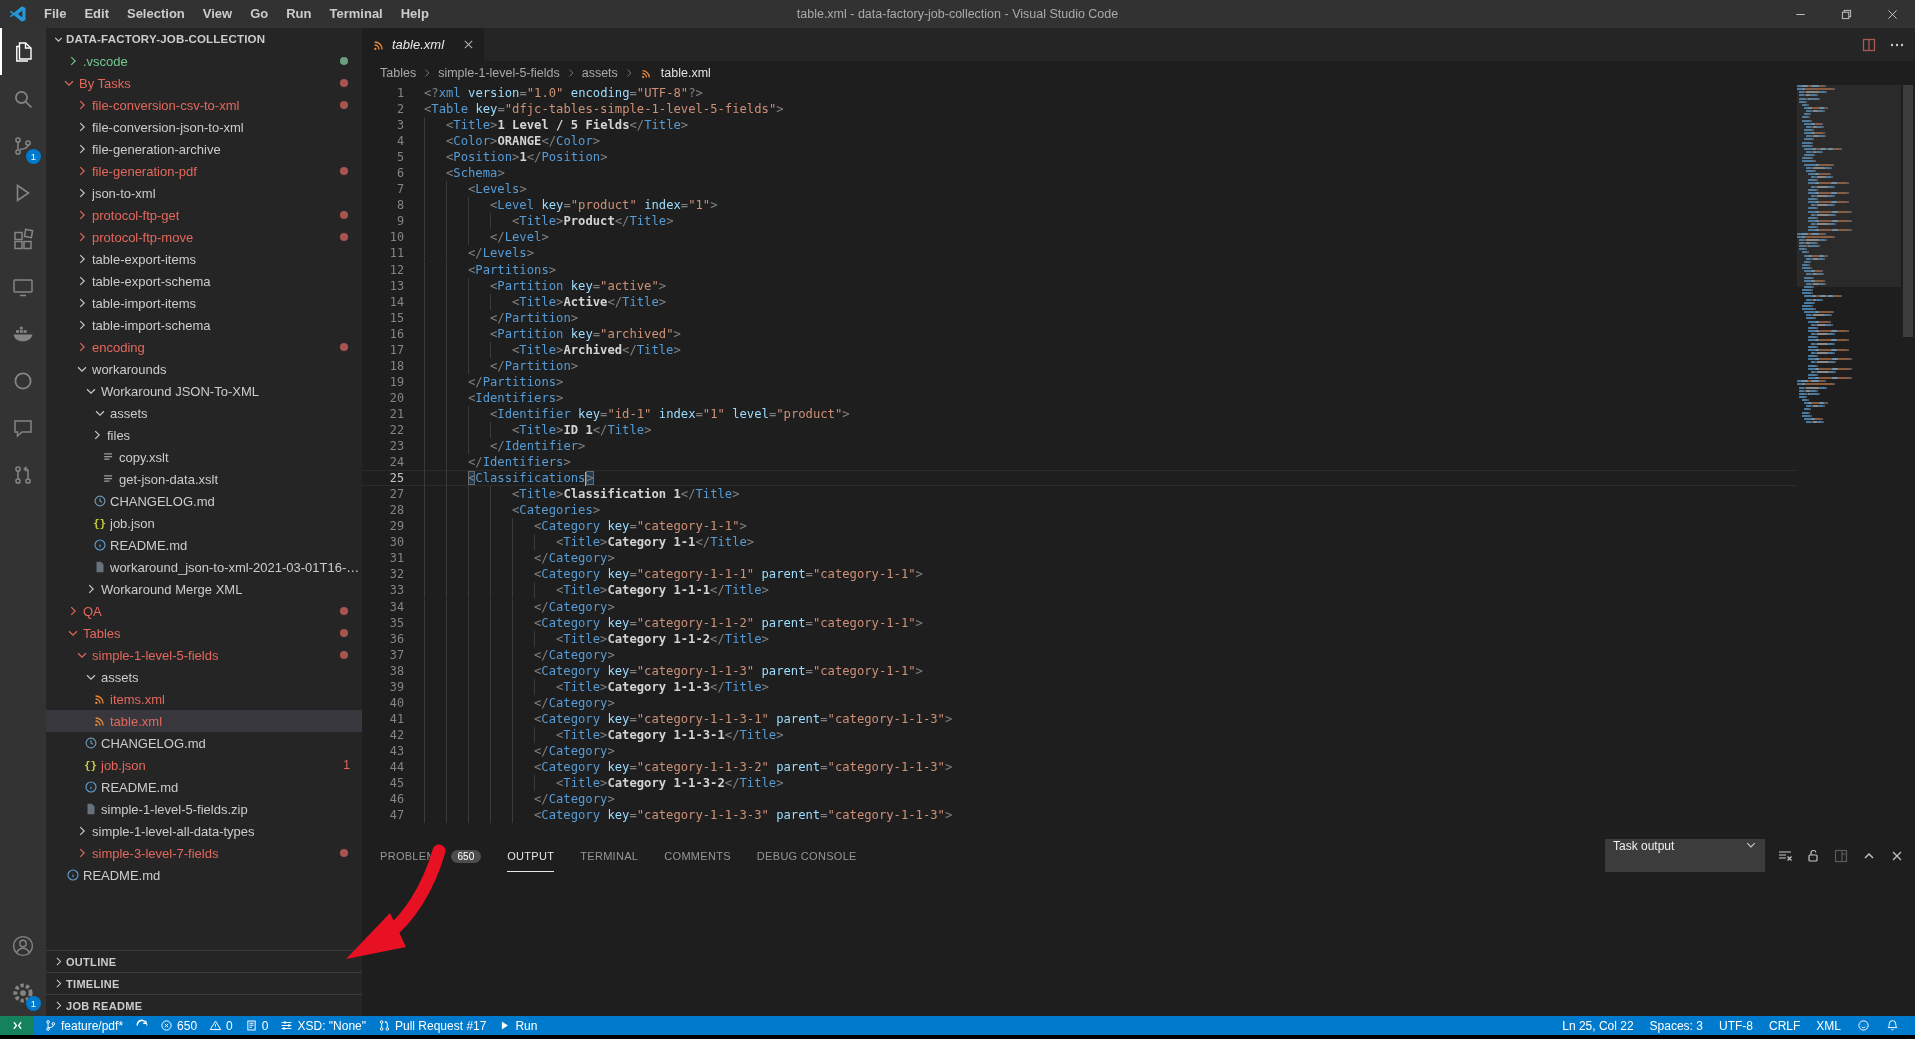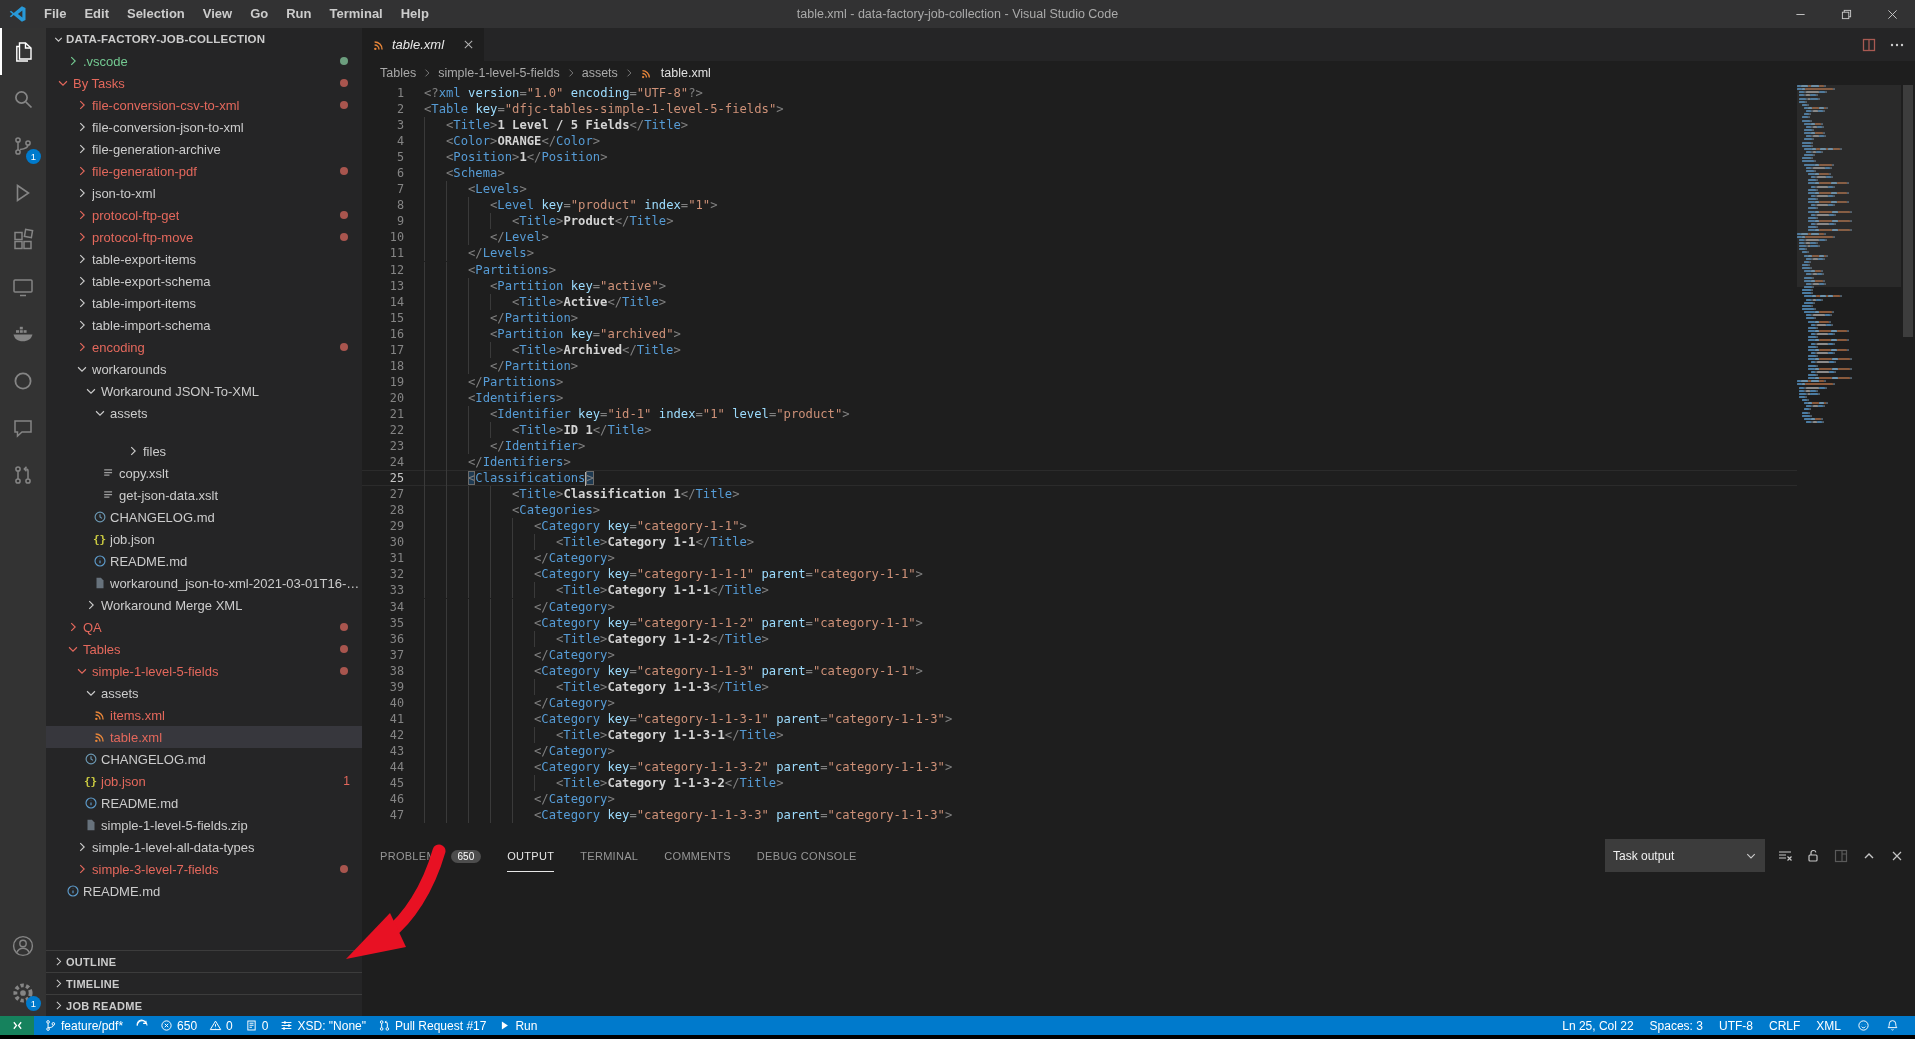--- a/index.html
+++ b/index.html
@@ -94,21 +94,21 @@
   .vscroll { width:14px; flex:none; position:relative; }
   .vthumb { position:absolute; top:0; left:2px; width:10px; height:252px; background:rgba(121,121,121,.35); }
 
   
   .panel { height:176px; background:#1e1e1e; display:flex; flex-direction:column; }
   .panel-head { height:32px; display:flex; align-items:center; padding:0 10px 0 18px; }
   .ptab { display:flex; align-items:center; margin-right:26px; font-size:11px; letter-spacing:.3px; color:#969696; height:32px; cursor:pointer; }
   .ptab.active { color:#e7e7e7; box-shadow:inset 0 -1px 0 #e7e7e7; }
   .ptab .pbadge { margin-left:7px; background:#4d4d4d; color:#ffffff; border-radius:9px; padding:1px 7px; font-size:10px; letter-spacing:0; }
   .panel-right { margin-left:auto; display:flex; align-items:center; gap:12px; }
-  .out-select { width:160px; height:35px; background:#3c3c3c; color:#f0f0f0; font-size:12px; display:flex; align-items:center; padding:0 8px; }
+  .out-select { width:160px; height:35px; background:#3c3c3c; color:#f0f0f0; font-size:12px; display:flex; padding:0 8px; }
   .out-select .chev { margin-left:auto; width:12px; height:12px; color:#cccccc; display:flex; }
   .pic { width:16px; height:16px; color:#c5c5c5; display:flex; }
   .pic.dim { color:#5a5a5a; }
   .panel-body { flex:1; background:#1e1e1e; }
 
   
   .statusbar { height:19px; background:#007acc; display:flex; align-items:center; color:#ffffff; font-size:12px; }
   .sb-seg { display:flex; align-items:center; gap:4px; padding:0 6px; height:19px; white-space:nowrap; }
   .sb-seg svg { width:13px; height:13px; }
   .sb-remote { background:#16825d; width:34px; justify-content:center; padding:0; margin-right:4px; }
@@ -267,21 +267,21 @@
       <div class="tree" id="tree">
           <div class="trow c-green" style="padding-left: 18px;">
             <span class="slot">
               <svg viewBox="0 0 16 16" fill="none" stroke="currentColor" stroke-width="1.3">
                 <path d="M6 3.5l4.5 4.5L6 12.5"></path>
               </svg>
             </span>
             <span class="lbl">.vscode</span>
             <span class="dot dot-green"></span>
           </div>
-          <div class="trow c-red" style="padding-left: 8px;">
+          <div class="trow c-red" style="padding-left: 14px;">
             <span class="slot">
               <svg viewBox="0 0 16 16" fill="none" stroke="currentColor" stroke-width="1.3">
                 <path d="M3.5 6L8 10.5 12.5 6"></path>
               </svg>
             </span>
             <span class="lbl">By Tasks</span>
             <span class="dot dot-red"></span>
           </div>
           <div class="trow c-red" style="padding-left: 27px;">
             <span class="slot">
@@ -401,21 +401,21 @@
             <span class="lbl">Workaround JSON-To-XML</span>
           </div>
           <div class="trow c-def" style="padding-left: 45px;">
             <span class="slot">
               <svg viewBox="0 0 16 16" fill="none" stroke="currentColor" stroke-width="1.3">
                 <path d="M3.5 6L8 10.5 12.5 6"></path>
               </svg>
             </span>
             <span class="lbl">assets</span>
           </div>
-          <div class="trow c-def" style="padding-left: 78px; margin-top: 16px;">
+          <div class="trow c-def" style="padding-left: 42px;">
             <span class="slot">
               <svg viewBox="0 0 16 16" fill="none" stroke="currentColor" stroke-width="1.3">
                 <path d="M6 3.5l4.5 4.5L6 12.5"></path>
               </svg>
             </span>
             <span class="lbl">files</span>
           </div>
           <div class="trow c-def" style="padding-left: 54px;">
             <span class="slot">
               <svg viewBox="0 0 16 16" stroke="#9e9e9e" stroke-width="1.5" fill="none">

